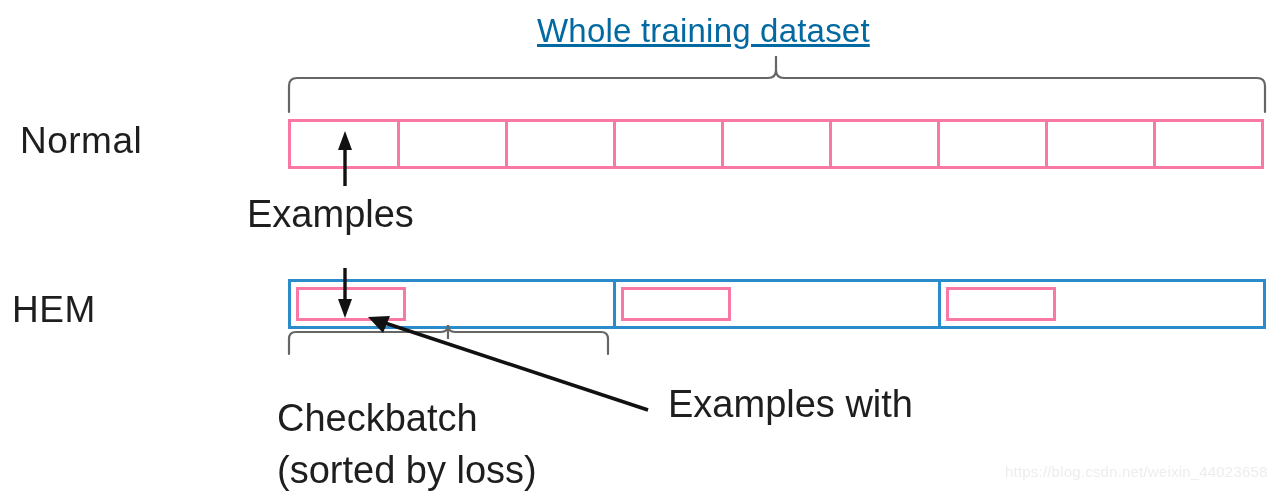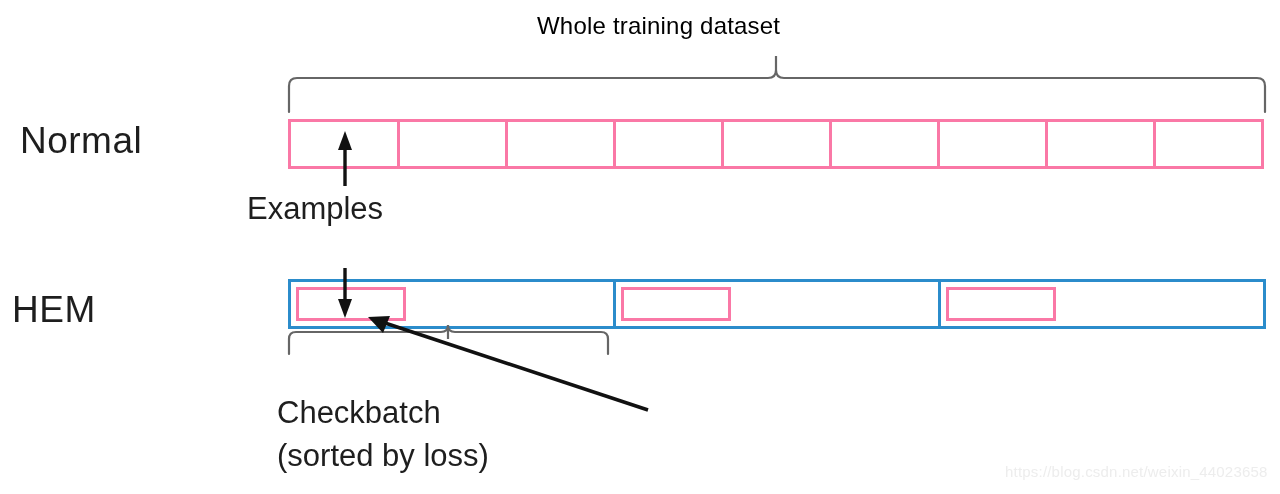--- a/index.html
+++ b/index.html
@@ -15,35 +15,36 @@
     position: relative;
     width: 1280px;
     height: 494px;
     background: #ffffff;
     overflow: hidden;
   }
   .abs { position: absolute; }
 
   
   .title-text {
-    font-size: 24px;
+    font-size: 33px;
     font-weight: 400;
-    color: #000000;
+    color: #0369a1;
     letter-spacing: 0.2px;
     white-space: nowrap;
+    text-decoration: underline;
   }
   .row-label {
     font-size: 37px;
     font-weight: 400;
     color: #1e1e1e;
     white-space: nowrap;
     letter-spacing: 0.5px;
   }
   .note-text {
-    font-size: 31px;
+    font-size: 38px;
     font-weight: 400;
     color: #1e1e1e;
     line-height: 1.38;
     white-space: nowrap;
   }
   .watermark {
     font-size: 15px;
     color: #ededed;
     white-space: nowrap;
     letter-spacing: 0.2px;
@@ -135,20 +136,21 @@
       <div class="hem-inner"></div>
     </div>
   </div>
 
   <div class="abs note-text" style="left:277px; top:392px;">
     <div>Checkbatch</div>
     <div>(sorted by loss)</div>
   </div>
 
   <div class="abs note-text" style="left:668px; top:378px;">
+    <div>Examples with</div>
   </div>
 
   <svg class="overlay" viewBox="0 0 1280 494">
 
     <path d="M 289 112
              L 289 86
              Q 289 78 297 78
              L 768 78
              Q 776 78 776 70
              L 776 56

